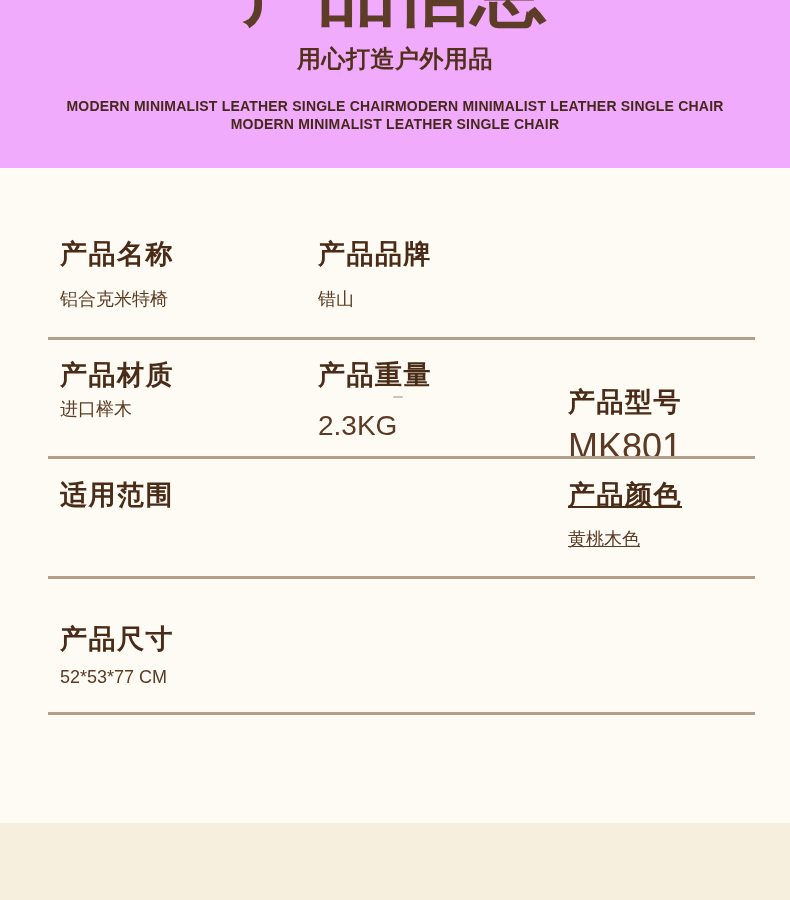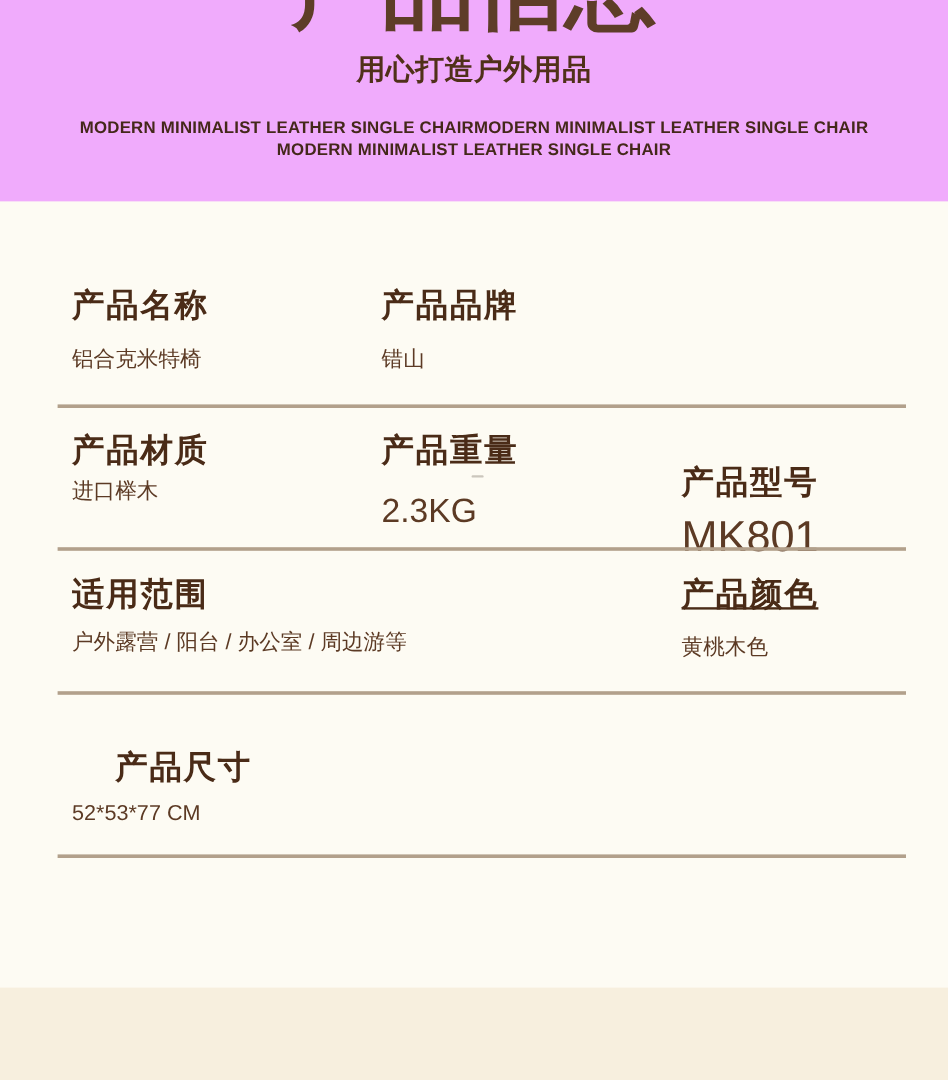--- a/index.html
+++ b/index.html
@@ -101,23 +101,23 @@
   .val-material1{ top:400px; left:60px; }
   .val-material2{ top:424px; left:60px; }
   .lbl-weight  { top:362px; left:318px; }
   .val-weight  { top:412px; left:318px; font-size:28px; }
   .lbl-model   { top:365px; left:568px;margin-top:24px; }
   .val-model   { top:412px; left:568px; font-size:36px;margin-top:17px; }
 
   .lbl-scope   { top:482px; left:60px;  }
   .val-scope   { top:526px; left:60px;  }
   .lbl-color   { top:482px; left:568px;text-decoration:underline; }
-  .val-color   { top:530px; left:568px; }
+  .val-color   { top:530px; left:568px;text-decoration:underline; }
 
-  .lbl-size    { top:626px; left:60px;margin-left:36px;  }
+  .lbl-size    { top:626px; left:60px;  }
   .val-size    { top:668px; left:60px;  }
 </style>
 </head>
 <body>
 
 <div class="page">
 
   <header class="hero">
     <h1 class="hero-title">产品信息</h1>
     <h2 class="hero-subtitle">用心打造户外用品</h2>
@@ -136,21 +136,20 @@
   <div class="spec-label lbl-material">产品材质</div>
   <div class="spec-value spec-value-small val-material1">进口榉木</div>
   <div class="spec-label lbl-weight">产品重量</div>
   <div class="spec-value val-weight">2.3KG</div>
   <div class="spec-label lbl-model">产品型号</div>
   <div class="spec-value val-model">MK801</div>
   <div class="stray-mark"></div>
   <div class="sep sep-2"></div>
 
   <div class="spec-label lbl-scope">适用范围</div>
-  <div class="spec-value val-scope">户外露营 / 阳台 / 办公室 / 周边游等</div>
   <div class="spec-label lbl-color">产品颜色</div>
   <div class="spec-value val-color">黄桃木色</div>
   <div class="sep sep-3"></div>
 
   <div class="spec-label lbl-size">产品尺寸</div>
   <div class="spec-value val-size">52*53*77 CM</div>
   <div class="sep sep-4"></div>
 
   <footer class="bottom-strip"></footer>
 

